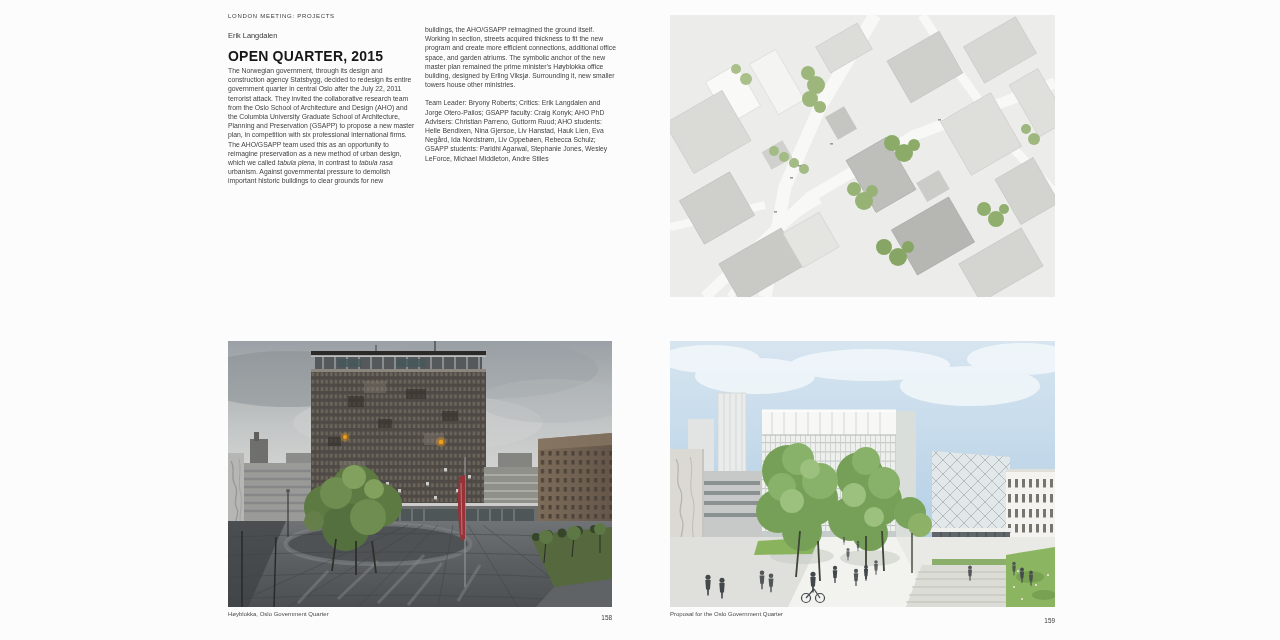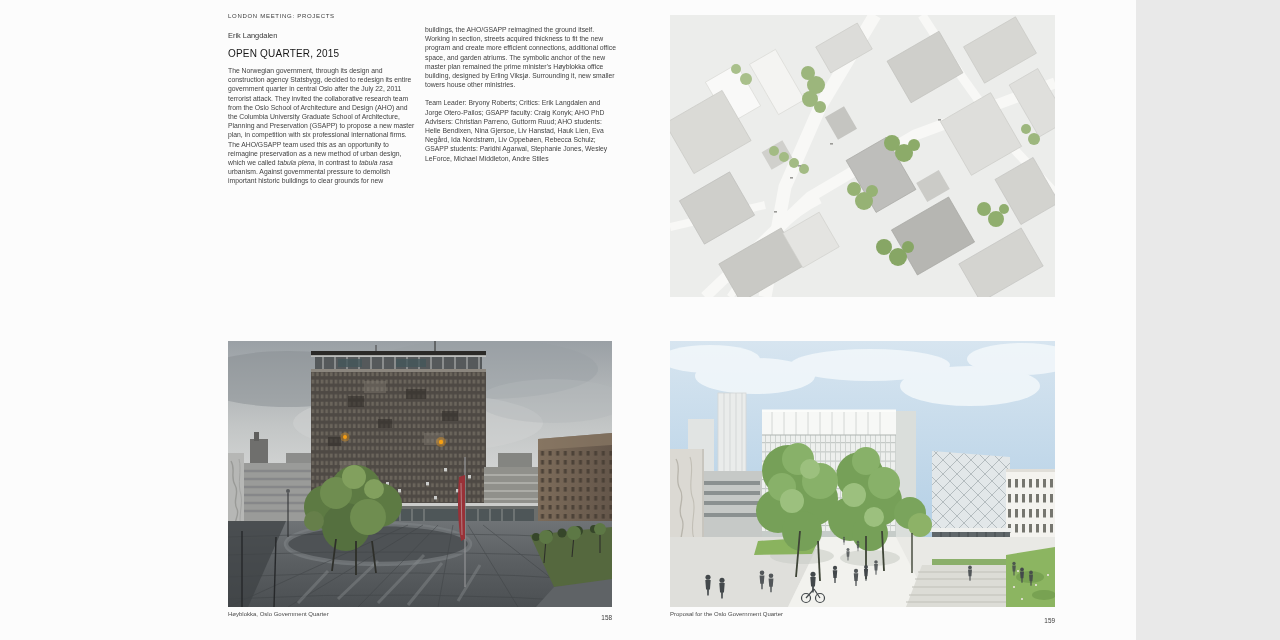--- a/index.html
+++ b/index.html
@@ -1,23 +1,23 @@
 <!DOCTYPE html>
 <html><head>
 <meta charset="utf-8">
 <style>
   html,body{margin:0;padding:0;background:#e9e9e9;}
   #canvas{
-    position:relative;width:1136px;height:640px;overflow:hidden;
+    position:relative;width:1280px;height:640px;overflow:hidden;
     background:#fcfcfc;font-family:"Liberation Sans",sans-serif;color:#3d3d3d;
   }
   .abs{position:absolute;}
   .running-head{left:228px;top:13px;font-size:6px;letter-spacing:.7px;color:#3a3a3a;}
   .author{left:228px;top:31px;font-size:7.4px;color:#333;}
-  .proj-title{left:228px;top:48px;font-size:10px;font-weight:normal;letter-spacing:.2px;color:#161616;}
+  .proj-title{left:228px;top:48px;font-size:14px;font-weight:bold;letter-spacing:.2px;color:#161616;}
   .bodycol{font-size:6.8px;line-height:9.2px;color:#424242;text-align:left;}
   .col1{left:228px;top:66px;width:187px;}
   .col2{left:425px;top:25px;width:191px;}
   .col2 .para2{margin-top:9px;}
   .it{font-style:italic;}
   .fig{overflow:hidden;background:#eee;}
   .fig svg{display:block;width:100%;height:100%;}
   .fig-aerial{left:670px;top:15px;width:385px;height:282px;}
   .fig-photo{left:228px;top:341px;width:384px;height:266px;}
   .fig-render{left:670px;top:341px;width:385px;height:266px;}

